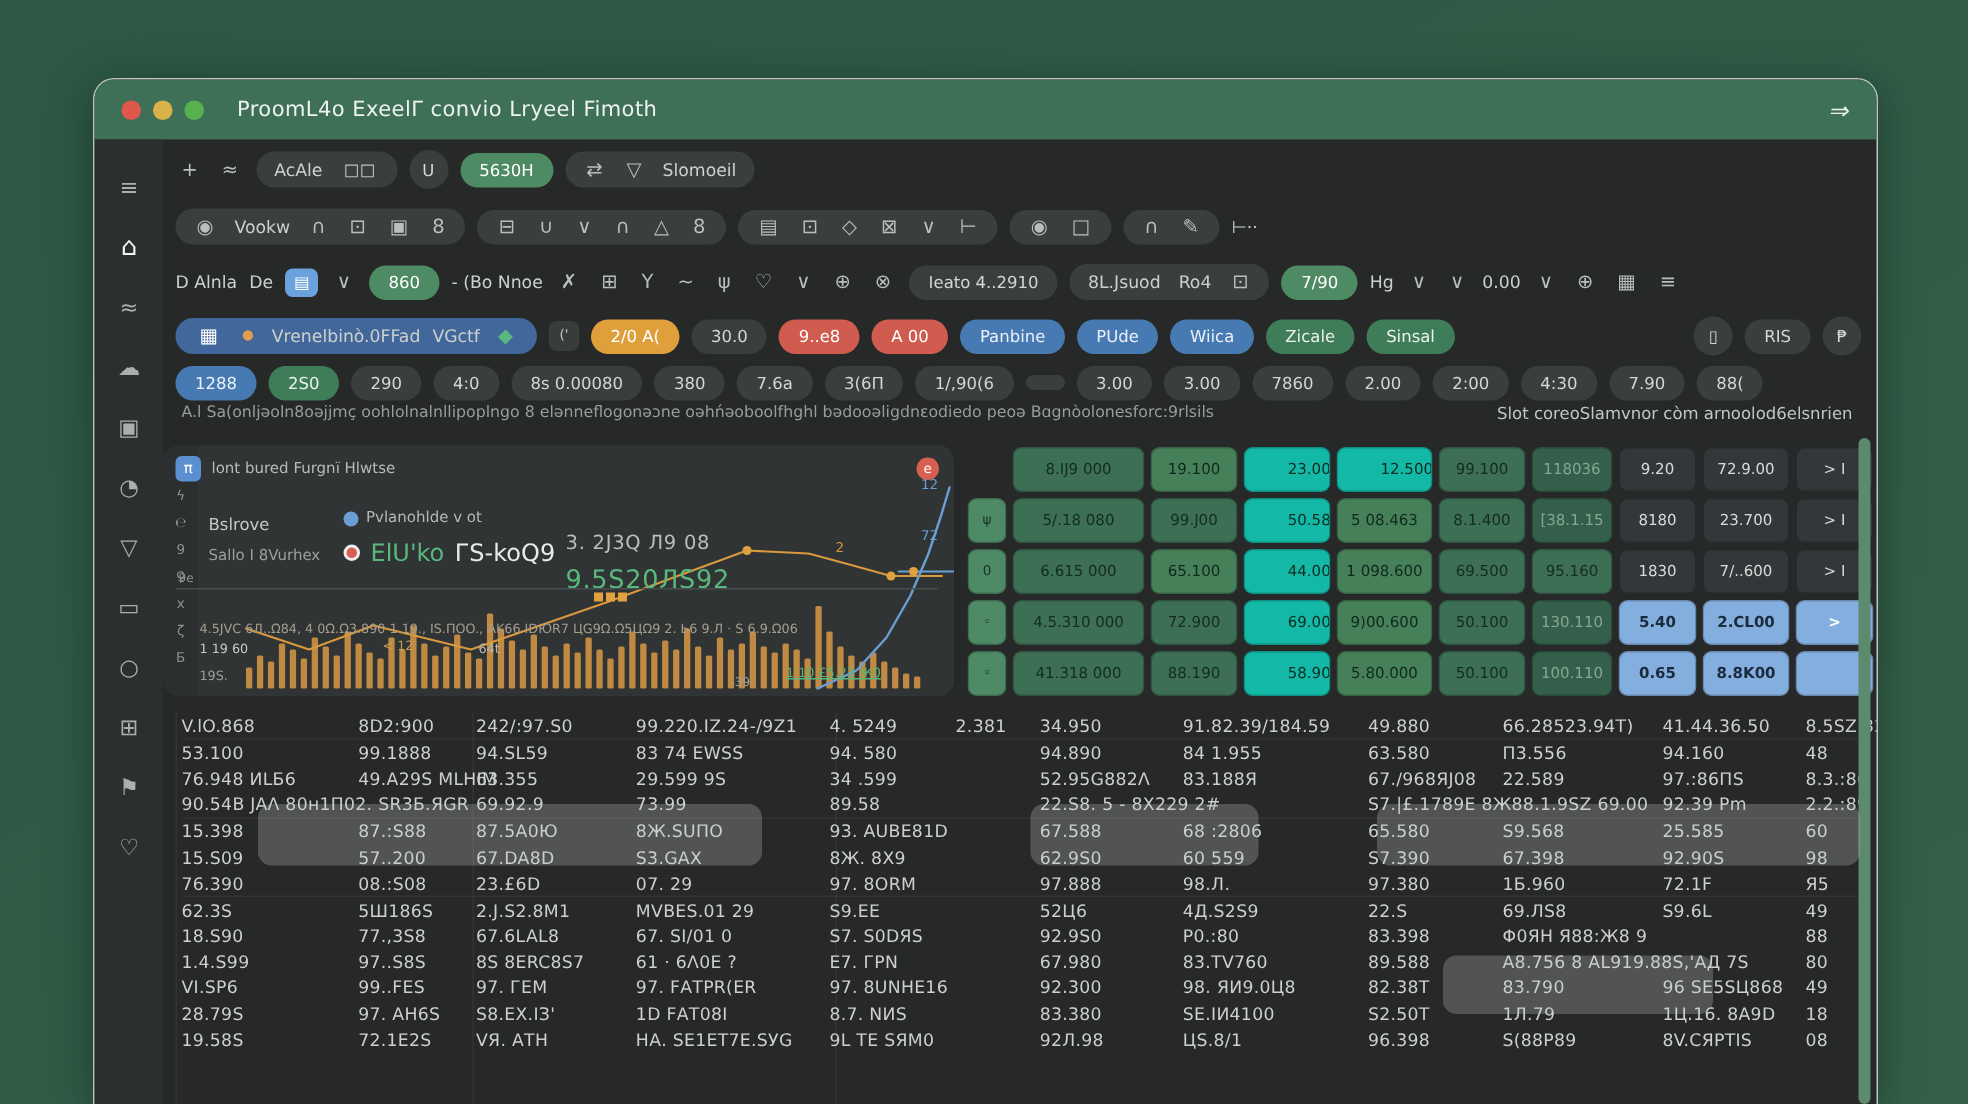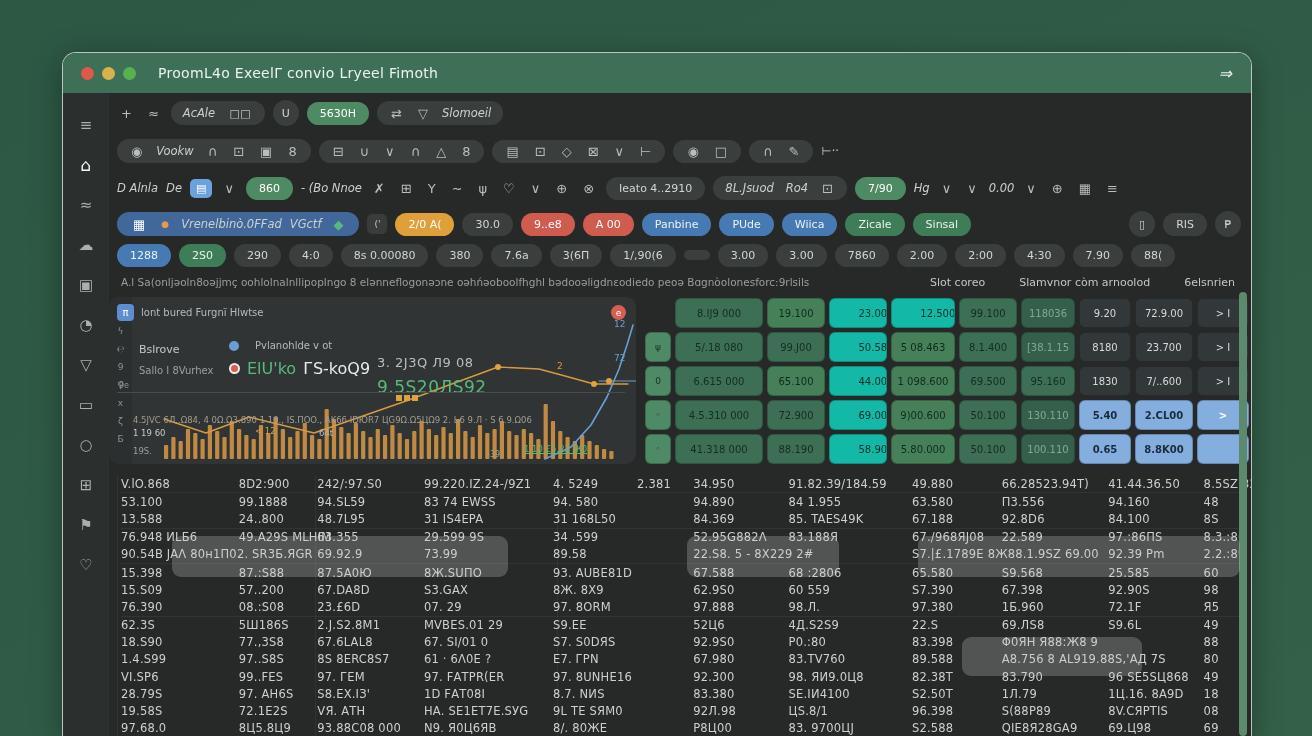--- a/index.html
+++ b/index.html
@@ -20,58 +20,58 @@
   .sidebar{width:46px;background:#2b2f2d;display:flex;flex-direction:column;align-items:center;
            padding-top:12px;gap:0;flex:none;}
   .sbic{height:40px;display:flex;align-items:center;justify-content:center;color:#aab1ac;font-size:15px;width:100%;}
   .sbic.home{color:#f2f5f2;font-size:17px;}
   .content{flex:1;display:flex;flex-direction:column;min-width:0;}
   
   .tb{display:flex;align-items:center;gap:8px;padding:0 10px 0 8px;color:#c3c8c4;}
   .tb1{height:40px}.tb2{height:36px}.tb3{height:38px}.tb4{height:34px}.tb5{height:28px}
   .ticon{color:#b9bfba;font-size:13px;padding:0 4px;line-height:1;}
   .ticon.blue{background:#6ba1dd;color:#fff;border-radius:5px;padding:4px 6px;font-size:11px;}
-  .tlabel{font-size:11.5px;color:#cdd1cd;white-space:nowrap;font-style:italic;}
+  .tlabel{font-size:11.5px;color:#cdd1cd;white-space:nowrap;}
   .pill{background:#3a3f3e;border-radius:14px;padding:5px 13px;font-size:11px;color:#d3d6d2;
         white-space:nowrap;display:flex;align-items:center;gap:8px;}
   .pill.green{background:#4e8a63;color:#fff;}
   .pill.green2{background:#3f7d58;color:#eaf2ec;}
   .pill.orange{background:#dfa03c;color:#fff;}
   .pill.red{background:#cf5c4e;color:#fff;}
   .pill.blue{background:#4779b2;color:#eaf1f8;}
   .pgroup{background:#3a3f3e;border-radius:16px;padding:5px 12px;display:flex;align-items:center;gap:12px;}
   .pgroup .ticon{padding:0 2px;}
   .circlebtn{width:26px;height:26px;border-radius:50%;background:#3a3f3e;color:#d3d6d2;display:flex;
              align-items:center;justify-content:center;font-size:11px;flex:none;}
   .sqbtn{width:20px;height:20px;border-radius:5px;background:#383d3c;color:#c3c8c4;display:flex;
          align-items:center;justify-content:center;font-size:9px;flex:none;}
   .flexsp{flex:1;}
   .namebox{background:#41679b;border-radius:15px;padding:5px 12px;display:flex;align-items:center;gap:8px;
            color:#eef3f7;font-size:11px;white-space:nowrap;}
   .namebox .ticon{color:#fff;}
   .dot-orange{color:#e39b4d !important;font-size:9px;}
   .dia-green{color:#59b97c !important;}
   
-  .sechead{height:26px;display:flex;align-items:center;gap:34px;padding:0 16px 0 12px;}
+  .sechead{height:26px;display:flex;align-items:flex-start;padding:0 16px 0 12px;}
   .sechead .long{flex:1;font-size:10.5px;color:#989e99;white-space:nowrap;overflow:hidden;}
   .sechead .stab{font-size:11px;color:#c2c7c3;white-space:nowrap;}
   
   .mainsplit{height:172px;display:flex;padding:2px 8px 2px 0;gap:9px;}
   .chartpanel{position:relative;width:527px;height:167px;background:#303434;border-radius:10px;flex:none;overflow:hidden;}
   .cstrip{position:absolute;left:0;top:0;bottom:0;width:23px;background:#2b2f2f;border-radius:10px 0 0 10px;
           display:flex;flex-direction:column;align-items:center;padding-top:30px;gap:9px;}
   .cstrip span{color:#8e958f;font-size:9px;line-height:1;}
   .ctitleic{position:absolute;left:8px;top:7px;width:17px;height:17px;background:#5b8fd0;border-radius:4px;
             color:#fff;font-size:10px;display:flex;align-items:center;justify-content:center;}
   .ctitle{position:absolute;left:32px;top:10px;font-size:10px;color:#b6bcb7;}
   .cclose{position:absolute;right:10px;top:8px;width:15px;height:15px;border-radius:50%;background:#d75f52;
           color:#fff;font-size:9px;display:flex;align-items:center;justify-content:center;}
   .csub1{position:absolute;left:30px;top:46px;font-size:11px;color:#c6cbc6;}
   .csub2{position:absolute;left:30px;top:68px;font-size:10px;color:#9aa09b;}
-  .cleg1{position:absolute;left:120px;top:43px;font-size:10px;color:#b4bab5;display:flex;align-items:center;gap:16px;}
+  .cleg1{position:absolute;left:120px;top:43px;font-size:10px;color:#b4bab5;display:flex;align-items:center;gap:5px;}
   .cleg1 i{width:10px;height:10px;border-radius:50%;background:#6b9fd4;flex:none;}
   .cleg2{position:absolute;left:120px;top:62px;font-size:16px;display:flex;align-items:center;gap:7px;color:#e8ece8;}
   .cleg2 i{width:11px;height:11px;border-radius:50%;background:#d75f52;border:2px solid #eee;box-sizing:border-box;flex:none;}
   .cleg2 .gr{color:#59b97c;}
   .cval1{position:absolute;left:268px;top:58px;font-size:13px;color:#b9bfba;letter-spacing:.5px;}
   .cval2{position:absolute;left:268px;top:80px;font-size:17px;color:#59b97c;letter-spacing:.5px;}
   .caxis{position:absolute;left:10px;top:84px;font-size:8px;color:#8e958f;}
   .chline{position:absolute;left:8px;top:95px;width:508px;height:1px;background:#474d4c;}
   .cann{position:absolute;left:24px;top:118px;font-size:8.5px;color:#a49e90;white-space:nowrap;}
   .cm1{position:absolute;left:24px;top:131px;font-size:8.5px;color:#c6cbc6;}
@@ -479,34 +479,20 @@
                 <div>83 74 EWSS</div>
                 <div>94. 580</div>
                 <div></div>
                 <div>94.890</div>
                 <div>84 1.955</div>
                 <div>63.580</div>
                 <div>П3.556</div>
                 <div>94.160</div>
                 <div>48</div>
               </div>
-              <div class="tgrid trow sep">
-                <div>13.588</div>
-                <div>24..800</div>
-                <div>48.7L95</div>
-                <div>31 IS4EPA</div>
-                <div>31 168L50</div>
-                <div></div>
-                <div>84.369</div>
-                <div>85. TAES49K</div>
-                <div>67.188</div>
-                <div>92.8D6</div>
-                <div>84.100</div>
-                <div>8S</div>
-              </div>
               <div class="tgrid trow">
                 <div>76.948 ИLБ6</div>
                 <div>49.A29S МLHIМ</div>
                 <div>63.355</div>
                 <div>29.599 9S</div>
                 <div>34 .599</div>
                 <div></div>
                 <div>52.95G882Λ</div>
                 <div>83.188Я</div>
                 <div>67./968ЯJ08</div>
@@ -647,34 +633,20 @@
                 <div>НА. SЕ1ЕТ7Е.SУG</div>
                 <div>9L ТЕ SЯМ0</div>
                 <div></div>
                 <div>92Л.98</div>
                 <div>ЦS.8/1</div>
                 <div>96.398</div>
                 <div>S(88Р89</div>
                 <div>8V.СЯРТIS</div>
                 <div>08</div>
               </div>
-              <div class="tgrid trow">
-                <div>97.68.0</div>
-                <div>8Ц5.8Ц9</div>
-                <div>93.88С08 000</div>
-                <div>N9. Я0Ц6ЯВ</div>
-                <div>8/. 80ЖЕ</div>
-                <div></div>
-                <div>Р8Ц00</div>
-                <div>83. 9700ЦJ</div>
-                <div>S2.588</div>
-                <div>QIЕ8Я28GА9</div>
-                <div>69.Ц98</div>
-                <div>69</div>
-              </div>
             </div>
         </div>
       </div>
     </div>
   </div>
 
   <div class="hl" style="left:172px;top:536px;width:336px;height:41px"></div>
   <div class="hl" style="left:687px;top:536px;width:152px;height:41px"></div>
   <div class="hl" style="left:918px;top:536px;width:322px;height:41px"></div>
   <div class="hl" style="left:962px;top:637px;width:180px;height:39px"></div>

